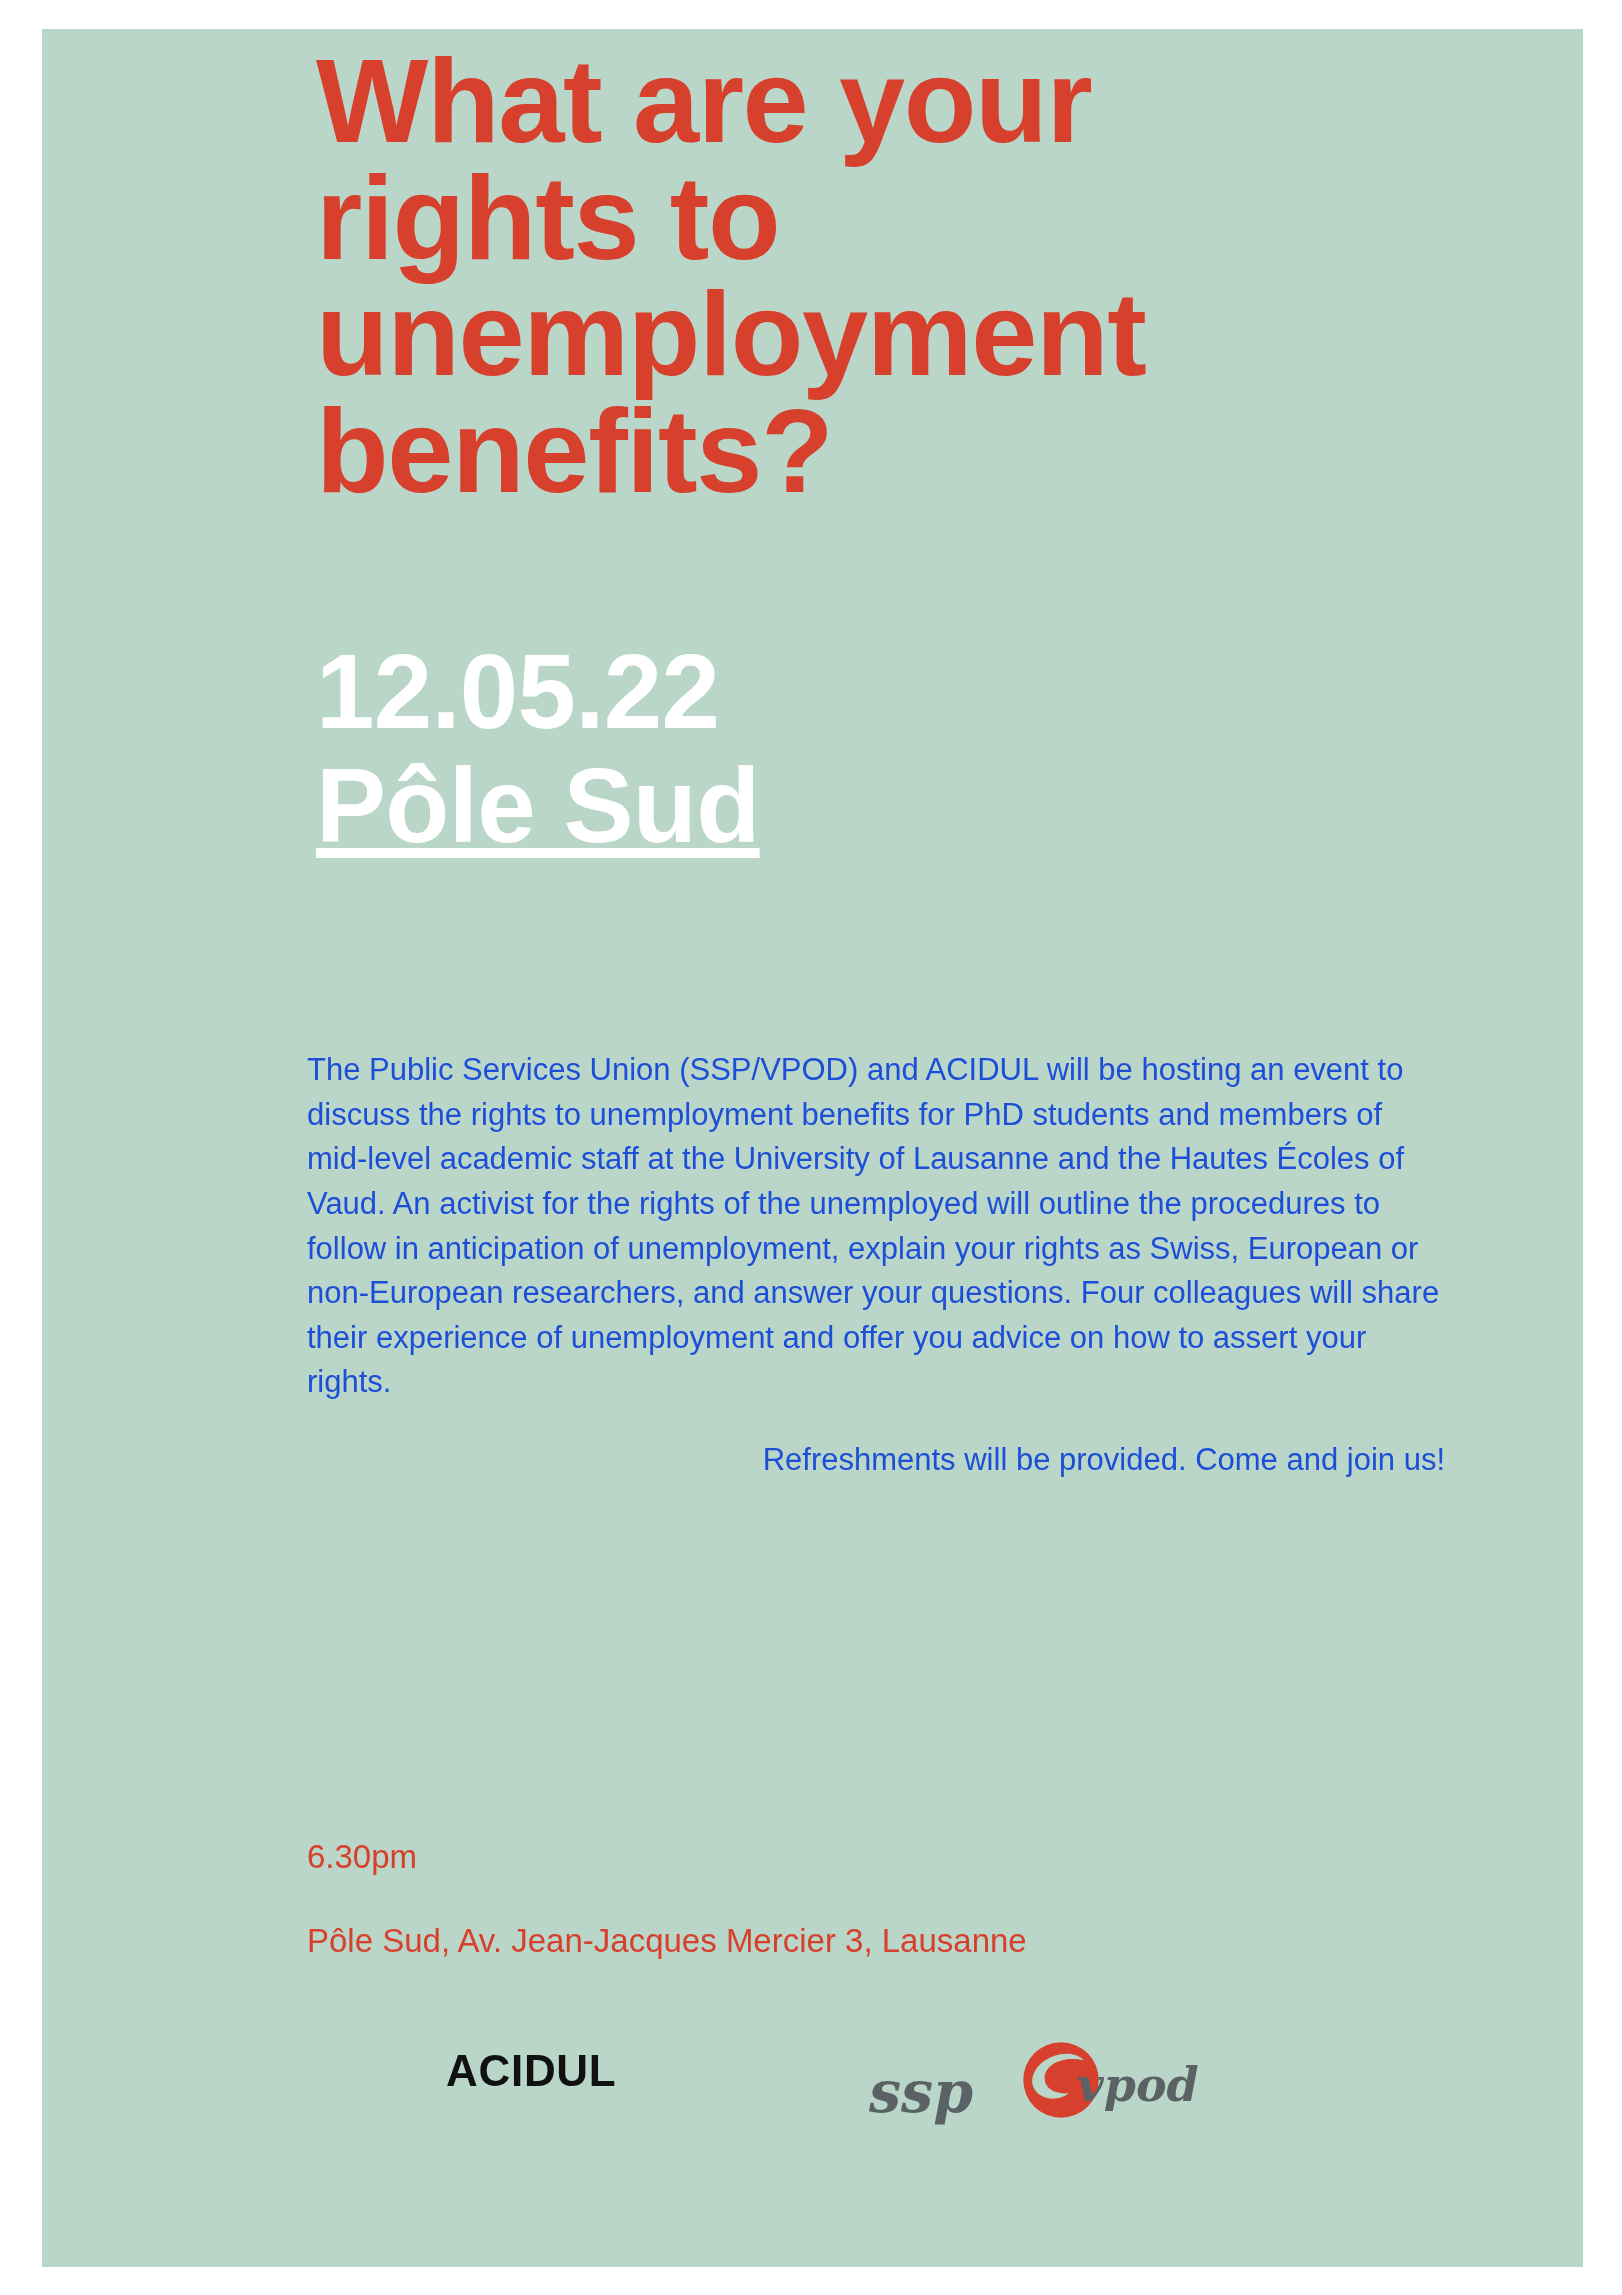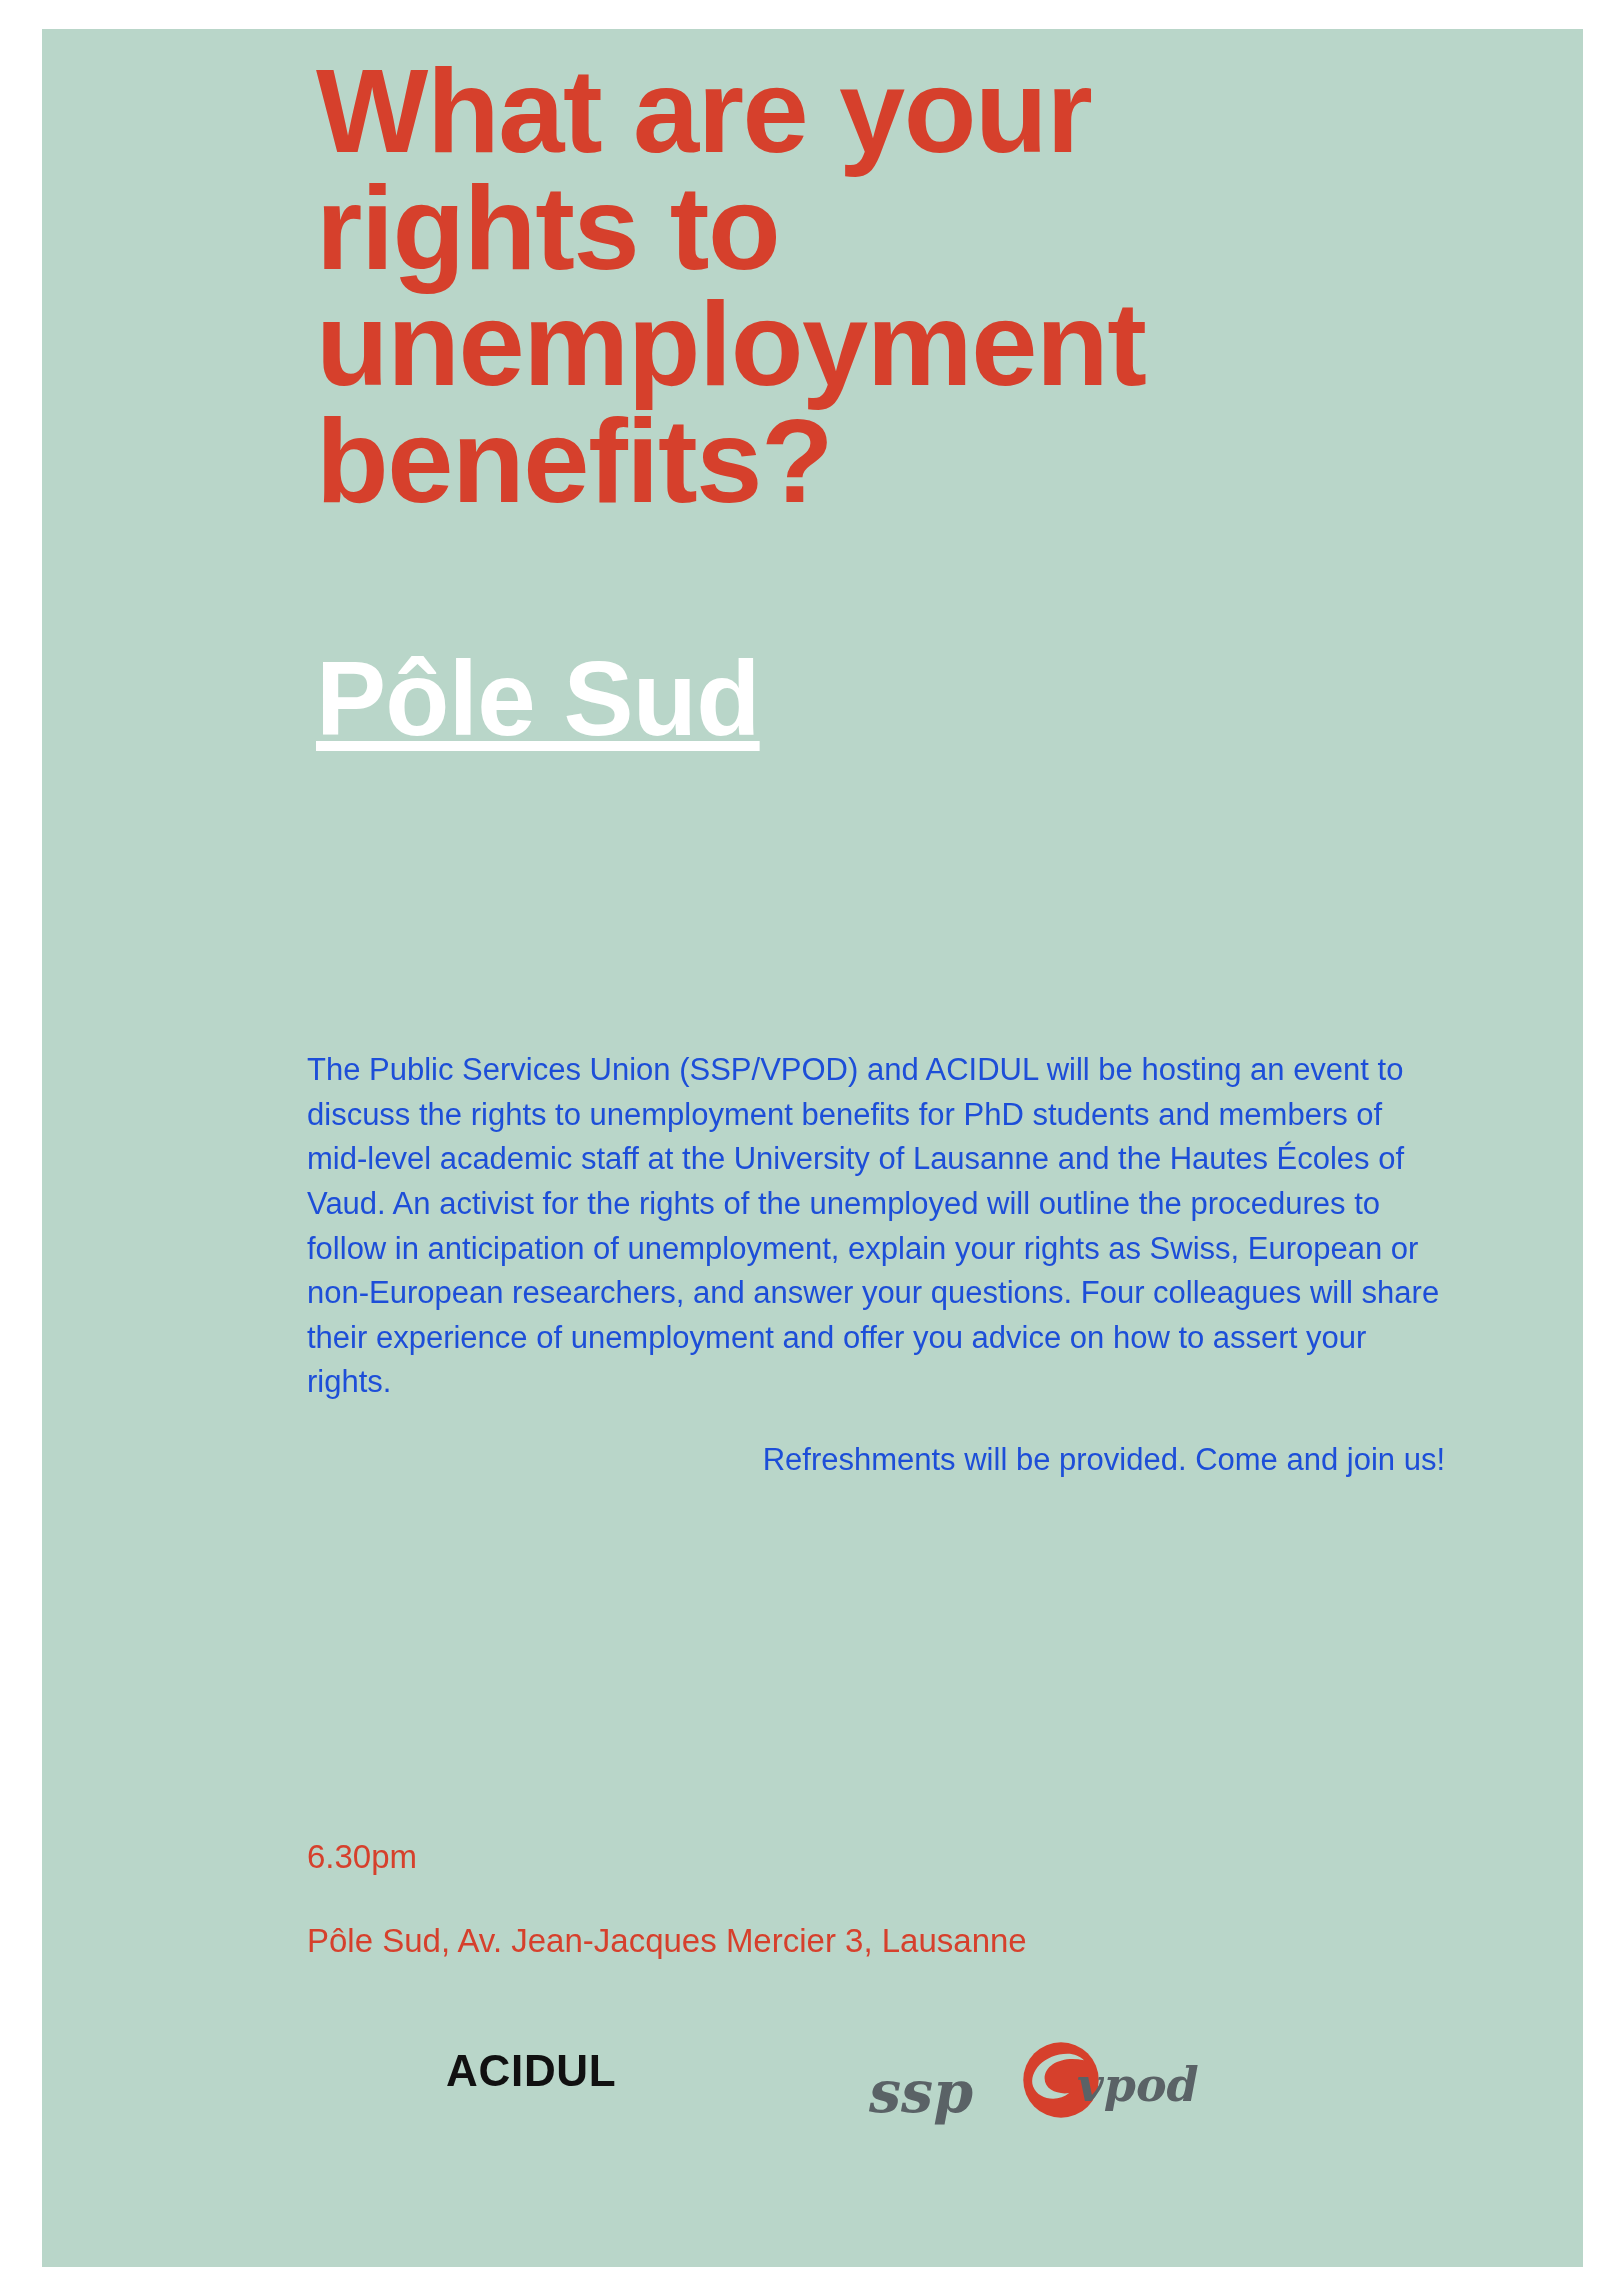--- a/index.html
+++ b/index.html
@@ -28,21 +28,21 @@
   .content {
     position: absolute;
     left: 0;
     top: 0;
     width: 1623px;
     height: 2295px;
   }
   .headline {
     position: absolute;
     left: 316px;
-    top: 53px;
+    top: 43px;
     width: 1068px;
     color: #d6402c;
     font-size: 119px;
     font-weight: bold;
     line-height: 0.98;
     letter-spacing: -1.4px;
   }
   .subhead {
     position: absolute;
     left: 316px;
@@ -147,20 +147,21 @@
 
 <div class="poster">
 
   <div class="poster-bg"></div>
 
   <div class="content">
 
     <div class="headline">What are your rights to unemployment benefits?</div>
 
     <div class="subhead">
+      <span class="line1">12.05.22</span>
       <span class="line2">Pôle Sud</span>
     </div>
 
     <div class="body-copy">
       <p>The Public Services Union (SSP/VPOD) and ACIDUL will be hosting an event to discuss the rights to unemployment benefits for PhD students and members of mid-level academic staff at the University of Lausanne and the Hautes Écoles of Vaud. An activist for the rights of the unemployed will outline the procedures to follow in anticipation of unemployment, explain your rights as Swiss, European or non-European researchers, and answer your questions. Four colleagues will share their experience of unemployment and offer you advice on how to assert your rights.</p>
       <p>Refreshments will be provided. Come and join us!</p>
     </div>
 
     <div class="event-time">6.30pm</div>
 

